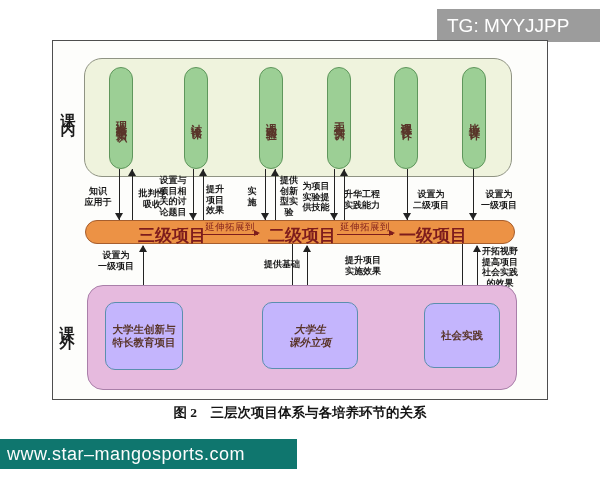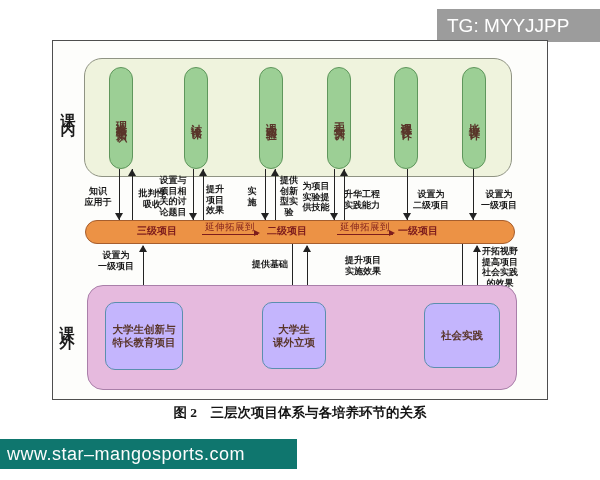--- a/index.html
+++ b/index.html
@@ -21,21 +21,21 @@
   .pink-zone{position:absolute;left:87px;top:285px;width:428px;height:103px;background:#e6bade;
              border:1.5px solid #a97fa9;border-radius:16px;}
   
   .pill{position:absolute;top:67px;width:24px;height:102px;background:#9ccf95;border:1.5px solid #5f965c;
         border-radius:12px;display:flex;align-items:center;justify-content:center;box-sizing:border-box;}
   .pill span{writing-mode:vertical-rl;font-size:11px;font-weight:bold;color:#59352a;
              letter-spacing:2px;line-height:1;}
   
   .bar{position:absolute;left:85px;top:220px;width:430px;height:24px;background:#ec9245;
        border:1.8px solid #a65e2e;border-radius:13px;box-sizing:border-box;}
-  .bar-label{position:absolute;top:224px;width:70px;text-align:left;font-size:10px;font-weight:bold;color:#7d1c1c;}
+  .bar-label{position:absolute;top:224px;width:70px;text-align:center;font-size:17px;font-weight:bold;color:#7d1c1c;}
   .extend{position:absolute;top:222px;width:62px;display:flex;flex-direction:column;align-items:center;color:#7d1c1c;}
   .extend .txt{font-size:9.5px;font-weight:normal;letter-spacing:0.5px;line-height:10px;}
   .extend .ar{position:relative;margin-top:2px;width:56px;height:0;border-top:1.6px solid #7d1c1c;}
   .extend .ar::after{content:"";position:absolute;right:-2px;top:-4.6px;width:0;height:0;
         border-left:6px solid #7d1c1c;border-top:3.5px solid transparent;border-bottom:3.5px solid transparent;}
   
   .sm{position:absolute;font-size:9px;line-height:10.5px;font-weight:bold;color:#1a1a1a;
       white-space:pre-line;text-align:center;}
   
   .vline{position:absolute;width:0;border-left:1.6px solid #222222;}
@@ -160,35 +160,35 @@
   <div class="vline" style="left:307px;top:246px;height:57px;"></div>
   <div class="ah-up" style="left:303px;top:245px;"></div>
 
   <div class="vline" style="left:462px;top:244px;height:54px;"></div>
   <div class="ah-dn" style="left:458px;top:292px;"></div>
   <div class="vline" style="left:477px;top:246px;height:57px;"></div>
   <div class="ah-up" style="left:473px;top:245px;"></div>
 
   <div class="sm" style="left:92px;top:250px;width:48px;">设置为
 一级项目</div>
-  <div class="sm" style="left:249px;top:259px;width:42px;">提供基础</div>
+  <div class="sm" style="left:261px;top:259px;width:42px;">提供基础</div>
   <div class="sm" style="left:309px;top:255px;width:44px;padding-left:32px;">提升项目
 实施效果</div>
   <div class="sm" style="left:479px;top:246px;width:42px;">开拓视野
 提高项目
 社会实践
 的效果</div>
 
   <div class="pink-zone"></div>
 
   <div class="bluebox" style="left:105px;top:302px;width:78px;height:68px;">
     <span>大学生创新与
 特长教育项目</span>
   </div>
-  <div class="bluebox" style="left:262px;top:302px;width:64px;height:67px;">
+  <div class="bluebox" style="left:262px;top:302px;width:96px;height:67px;font-style:italic;">
     <span>大学生
 课外立项</span>
   </div>
   <div class="bluebox" style="left:424px;top:303px;width:76px;height:65px;">
     <span>社会实践</span>
   </div>
 
   <div class="caption">图 2　三层次项目体系与各培养环节的关系</div>
 
   <div class="wm-bar">

